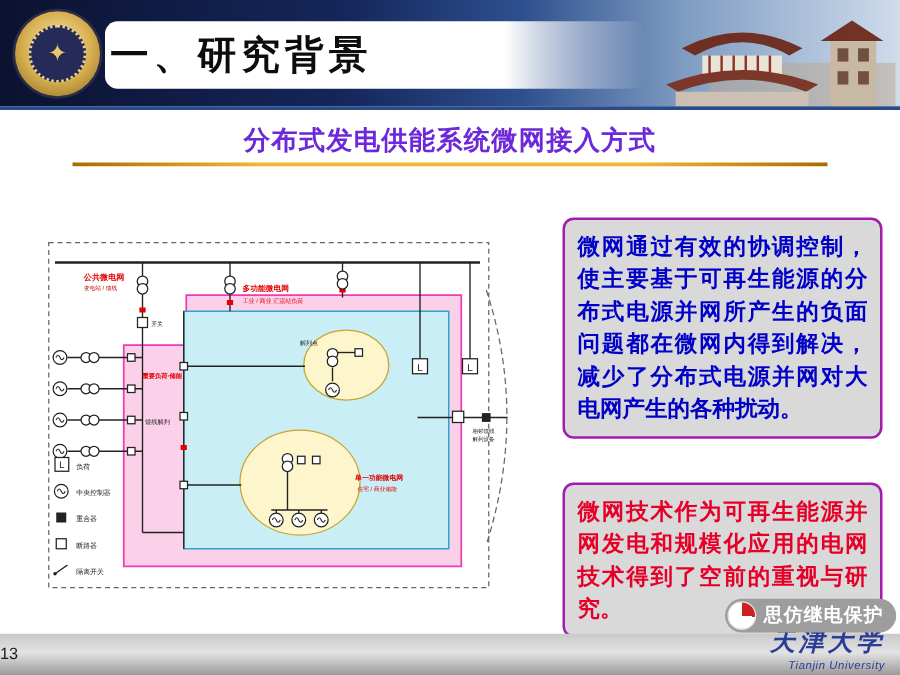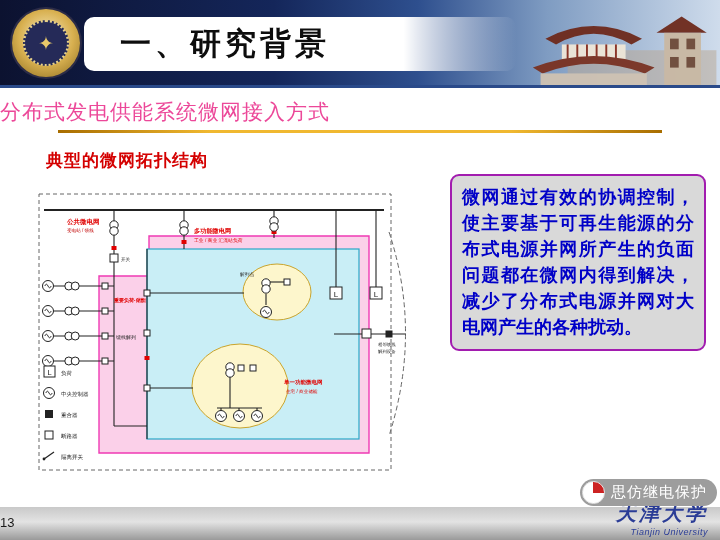--- a/index.html
+++ b/index.html
@@ -7,31 +7,31 @@
   body { font-family:"Liberation Sans","DejaVu Sans",sans-serif; position:relative; background:#fff; overflow:hidden; }
   .slide { position:absolute; inset:0; width:720px; height:540px; background:#ffffff; }
 
   
   .header { position:absolute; top:0; left:0; width:720px; height:88px;
     background:linear-gradient(90deg,#0c1230 0%,#14265a 38%,#2e4f8e 58%,#7f9cc2 76%,#cfdcec 100%);
     border-bottom:3px solid #2a4a8a; }
   .building { position:absolute; right:0; top:0; width:212px; height:85px; opacity:.95; }
   .title-band { position:absolute; left:84px; top:17px; width:432px; height:54px; border-radius:10px;
     background:linear-gradient(90deg,#ffffff 0%,#ffffff 74%,rgba(255,255,255,0) 100%);
-    display:flex; align-items:center; padding-left:36px; }
+    display:flex; align-items:center; padding-left:4px; }
   .title-band h1 { font-size:31px; font-weight:bold; color:#0d0d0d; letter-spacing:4px; white-space:nowrap; }
   .seal { position:absolute; left:12px; top:9px; width:68px; height:68px; border-radius:50%;
     background:radial-gradient(circle at 50% 42%,#f7ecc2 0%,#d8b050 52%,#8a6a1e 100%);
     box-shadow:0 0 0 2px #2c2c48; display:flex; align-items:center; justify-content:center; }
   .seal-inner { width:46px; height:46px; border-radius:50%; background:#252a58; border:2px dotted #e8d28a;
     display:flex; align-items:center; justify-content:center; color:#e8c86a; font-size:19px; }
 
   
-  .subtitle { position:absolute; top:98px; left:0; width:720px; text-align:left;
-    font-size:21px; font-weight:normal; color:#ec4899; letter-spacing:1px; }
+  .subtitle { position:absolute; top:98px; left:0; width:720px; text-align:center;
+    font-size:21px; font-weight:bold; color:#6d28d9; letter-spacing:1px; }
   .gold-line { position:absolute; top:130px; left:58px; width:604px; height:3px;
     background:linear-gradient(90deg,#a86d00,#f0b830 25%,#f0b830 75%,#a86d00); }
   .section-title { position:absolute; top:149px; left:46px; font-size:17px; font-weight:bold; color:#d40000; letter-spacing:1px; }
 
   
   .diagram-wrap { position:absolute; left:34px; top:184px; width:392px; height:296px; background:#fff; }
   .diagram { width:100%; height:100%; }
   .diagram text { font-family:"Liberation Sans","DejaVu Sans",sans-serif; }
 
   
@@ -46,21 +46,21 @@
   .page-number { position:absolute; bottom:10px; left:0; width:648px; text-align:left;
     font-size:13px; color:#1a1a1a; }
   .tju-logo { position:absolute; right:12px; bottom:3px; text-align:right; z-index:5; }
   .tju-cn { font-family:"Liberation Serif","DejaVu Serif",serif; font-style:italic; font-weight:bold;
     font-size:20px; color:#2a3c96; letter-spacing:3px; }
   .tju-en { font-size:9px; color:#2a3c96; letter-spacing:.5px;font-style:italic; }
 
   
   .watermark { position:absolute; right:3px; top:479px; height:27px; z-index:6;
     display:flex; align-items:center; gap:6px; padding:2px 10px 2px 2px;
-    background:#9d9d9d; border-radius:14px; color:#ffffff; font-weight:normal; font-size:15px; letter-spacing:1px; }
+    background:#9d9d9d; border-radius:14px; color:#ffffff; font-weight:bold; font-size:15px; letter-spacing:1px; }
   .wm-logo { width:23px; height:23px; border-radius:50%; flex:0 0 auto;
     background:conic-gradient(#cc2222 0 95deg,#ffffff 95deg 360deg); border:1px solid #e5e5e5; }
 </style>
 </head>
 <body>
 
 <div class="slide">
 
   <div class="header">
     <svg class="building" viewBox="0 0 212 88">
@@ -89,21 +89,20 @@
     <div class="seal">
       <div class="seal-inner">✦</div>
     </div>
     <div class="title-band">
       <h1>一、研究背景</h1>
     </div>
   </div>
 
   <div class="subtitle">分布式发电供能系统微网接入方式</div>
   <div class="gold-line"></div>
-  <div class="section-title">典型的微网拓扑结构</div>
 
   <div class="diagram-wrap">
     <svg class="diagram" viewBox="0 0 392 292">
       <defs>
         <g id="gen">
           <circle r="5.5" fill="#fff" stroke="#222" stroke-width="1"></circle>
           <path d="M-3.2,0 Q-1.6,-3.6 0,0 Q1.6,3.6 3.2,0" fill="none" stroke="#222" stroke-width="0.9"></path>
         </g>
         <g id="xfmr">
           <circle cy="-3" r="4.2" fill="#fff" stroke="#222" stroke-width="1"></circle>
@@ -230,20 +229,21 @@
         <text x="27" y="252" font-size="5.5" fill="#222">断路器</text>
 
         <line x1="10" y1="273" x2="20" y2="266" stroke="#222" stroke-width="1.2"></line>
         <circle cx="10" cy="273" r="1.4" fill="#222"></circle>
         <text x="27" y="273" font-size="5.5" fill="#222">隔离开关</text>
       </g>
     </svg>
   </div>
 
   <div class="info-box box1">微网通过有效的协调控制，使主要基于可再生能源的分布式电源并网所产生的负面问题都在微网内得到解决，减少了分布式电源并网对大电网产生的各种扰动。</div>
+  <div class="info-box box2">微网技术作为可再生能源并网发电和规模化应用的电网技术得到了空前的重视与研究。</div>
 
   <div class="watermark">
     <span class="wm-logo"></span>
     <span>思仿继电保护</span>
   </div>
 
   <div class="footer-bar"></div>
   <div class="page-number">13</div>
   <div class="tju-logo">
     <div class="tju-cn">天津大学</div>

